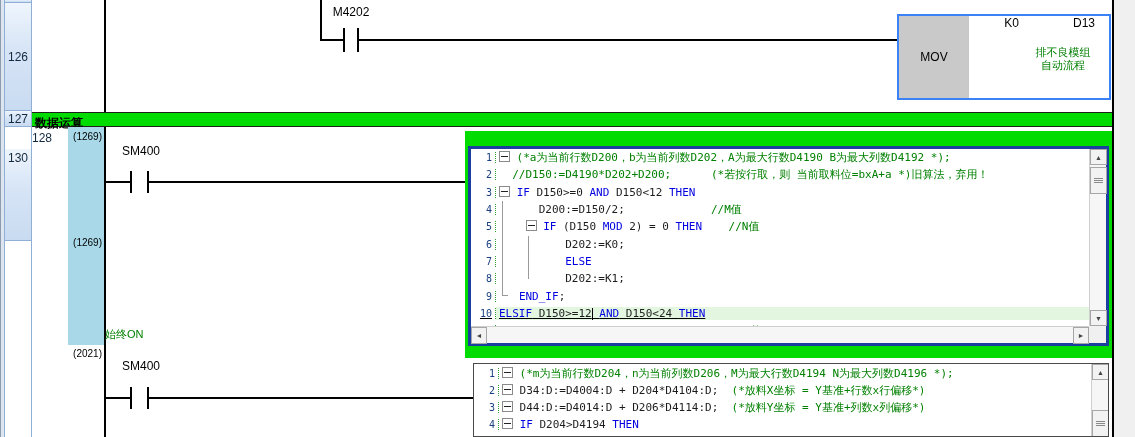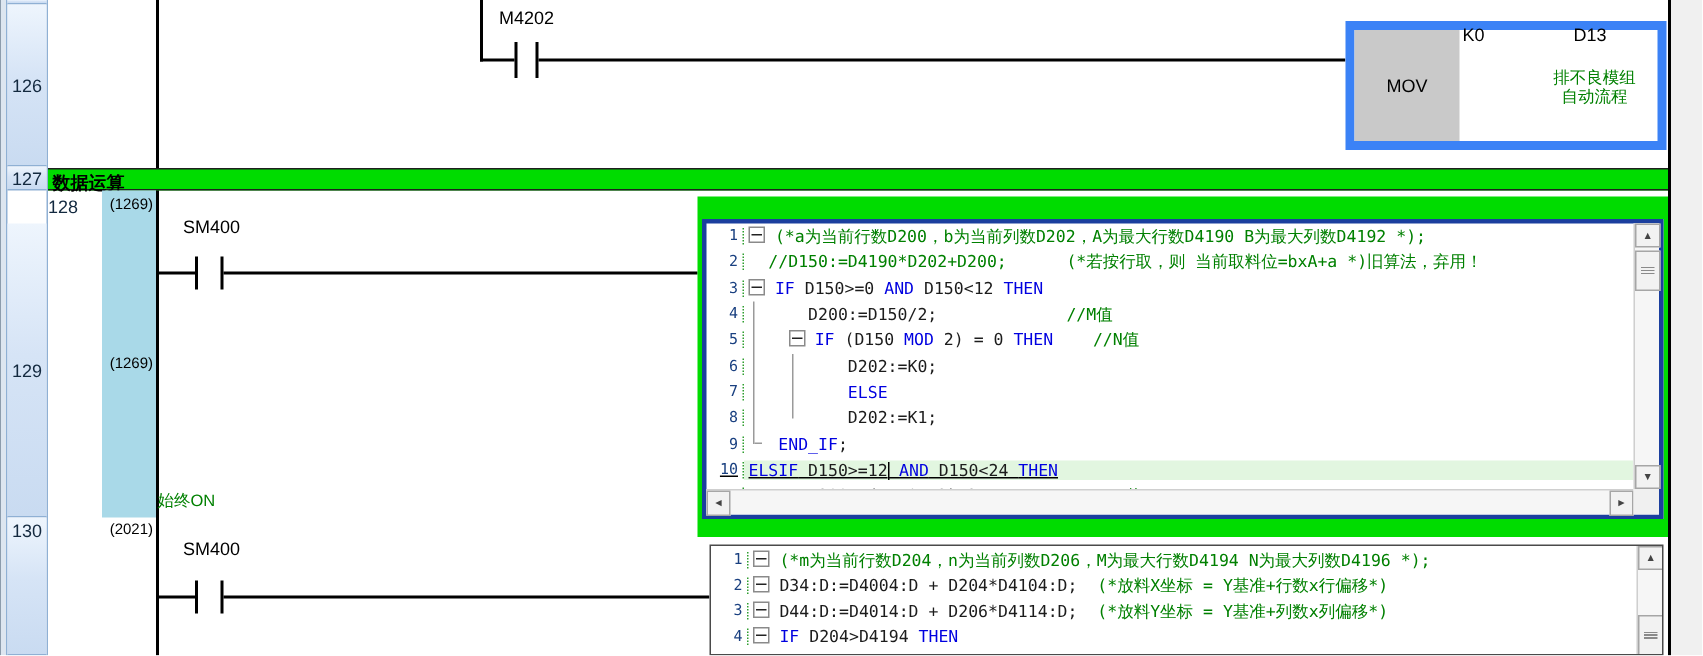--- a/index.html
+++ b/index.html
@@ -13,23 +13,23 @@
   .ncell.top{align-items:flex-start;padding-top:2px;}
   
   .rail{width:2px;background:#000;top:0;height:437px;}
   .wire{height:2px;background:#000;}
   .vwire{width:2px;background:#000;}
   .cbar{width:2px;background:#000;}
   #grayR{left:1114px;top:0;width:21px;height:437px;background:#f0f0f0;}
   .devlbl{font-size:12px;color:#000;white-space:nowrap;}
   .cmt{font-size:11px;line-height:11px;color:#008000;white-space:pre-line;}
   
-  #movbox{left:897px;top:14px;width:214px;height:86px;border:6px solid #3b82f6;box-sizing:border-box;background:#fff;}
+  #movbox{left:897px;top:14px;width:214px;height:86px;border:2px solid #3b82f6;box-sizing:border-box;background:#fff;}
   #movcell{left:0;top:0;width:70px;height:100%;background:#c9c9c9;display:flex;align-items:center;justify-content:center;font-size:12px;color:#000;position:absolute;}
-  .opnd{font-size:12px;color:#000;text-align:left;}
+  .opnd{font-size:12px;color:#000;text-align:right;}
   
   #secbar{left:32px;top:112px;width:1080px;height:15px;background:#00dc00;border-top:1px solid #1f1f1f;border-bottom:1px solid #1f1f1f;box-sizing:border-box;}
   #secbar span{font-size:12px;line-height:13px;color:#000;padding-left:3px;font-weight:bold;}
   #stbar{left:68px;top:127px;width:36px;height:218px;background:#a9d9e8;}
   .step{width:60px;text-align:right;font-size:10px;color:#000;}
   
   #box1g{left:465px;top:131px;width:647px;height:227px;background:#00dc00;}
   #box1{left:468px;top:146px;width:641px;height:200px;background:#fff;border:3px solid #1b3f9e;box-sizing:border-box;}
   #box1lines{left:0;top:0;width:618px;height:177px;overflow:hidden;}
   
@@ -58,21 +58,20 @@
 <body>
 
 <div id="screen">
 
   <div class="abs" id="edge"></div>
   <div class="abs" id="ncol">
       <div class="ncell" style="height: 3px;"></div>
       <div class="ncell" style="height: 108px;">126</div>
       <div class="ncell" style="height: 16px;">127</div>
       <div class="ncell" style="height: 22px; margin-left: 37px;">128</div>
-      <div class="ncell" style="height: 196px;">129</div>
       <div class="ncell top" style="height: 92px;">130</div>
     </div>
 
   <div class="abs rail" style="left:104px;"></div>
   <div class="abs rail" style="left:1112px;"></div>
   <div class="abs" id="grayR"></div>
 
   <div class="abs vwire" style="left:320px;top:0;height:41px;"></div>
   <div class="abs wire" style="left:320px;top:39px;width:23px;"></div>
   <div class="abs wire" style="left:359px;top:39px;width:538px;"></div>

